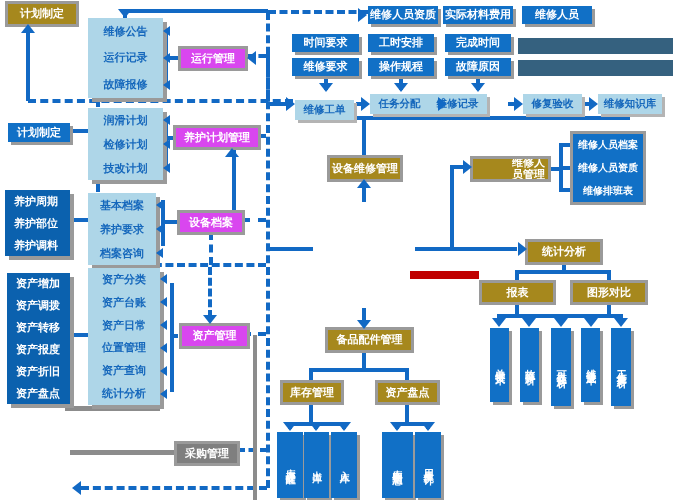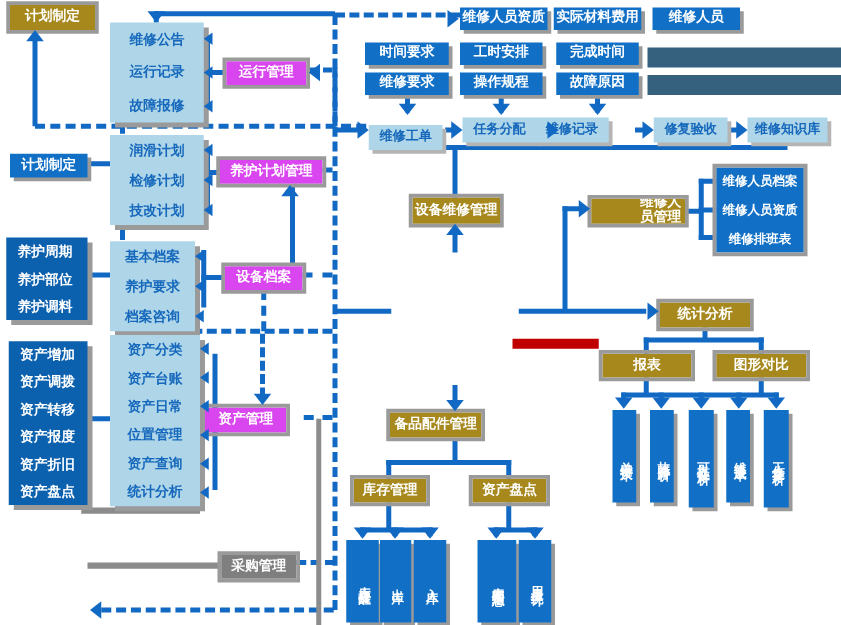--- a/index.html
+++ b/index.html
@@ -158,27 +158,27 @@
     <div class="arr" style="border-width: 9px 7px 0px; border-style: solid; border-color: rgb(18, 105, 196) transparent transparent; left: 309px; top: 422px;"></div>
     <div class="arr" style="border-width: 9px 7px 0px; border-style: solid; border-color: rgb(18, 105, 196) transparent transparent; left: 337px; top: 422px;"></div>
     <div class="arr" style="border-width: 9px 7px 0px; border-style: solid; border-color: rgb(18, 105, 196) transparent transparent; left: 390px; top: 422px;"></div>
     <div class="arr" style="border-width: 9px 7px 0px; border-style: solid; border-color: rgb(18, 105, 196) transparent transparent; left: 421px; top: 422px;"></div>
     <div class="node layer kind-gold" style="left: 8px; top: 4px; width: 68px; height: 20px;">计划制定</div>
     <div class="node layer kind-gold" style="left: 330px; top: 158px; width: 70px; height: 21px;">设备维修管理</div>
     <div class="node layer kind-gold" style="left: 473px; top: 159px; width: 75px; height: 20px; padding-left: 36px;">维修人员管理</div>
     <div class="node layer kind-gold" style="left: 528px; top: 242px; width: 72px; height: 20px;">统计分析</div>
     <div class="node layer kind-gold" style="left: 573px; top: 283px; width: 72px; height: 19px;">图形对比</div>
     <div class="node layer kind-gold" style="left: 482px; top: 283px; width: 71px; height: 19px;">报表</div>
-    <div class="node layer kind-gold" style="left: 312px; top: 330px; width: 73px; height: 20px;">备品配件管理</div>
+    <div class="node layer kind-gold" style="left: 328px; top: 330px; width: 83px; height: 20px;">备品配件管理</div>
     <div class="node layer kind-gold" style="left: 283px; top: 383px; width: 58px; height: 19px;">库存管理</div>
     <div class="node layer kind-gold" style="left: 378px; top: 383px; width: 59px; height: 19px;">资产盘点</div>
     <div class="node layer kind-green" style="left: 181px; top: 49px; width: 64px; height: 19px;">运行管理</div>
     <div class="node layer kind-green" style="left: 176px; top: 128px; width: 82px; height: 19px;">养护计划管理</div>
     <div class="node layer kind-green" style="left: 180px; top: 213px; width: 62px; height: 19px;">设备档案</div>
-    <div class="node layer kind-green" style="left: 164px; top: 326px; width: 65px; height: 20px; text-align: center;">资产管理</div>
+    <div class="node layer kind-green" style="left: 182px; top: 326px; width: 65px; height: 20px; text-align: center;">资产管理</div>
     <div class="node layer kind-blue" style="left: 8px; top: 123px; width: 62px; height: 19px;">计划制定</div>
     <div class="node layer kind-blue" style="left: 368px; top: 6px; width: 70px; height: 18px;">维修人员资质</div>
     <div class="node layer kind-blue" style="left: 443px; top: 6px; width: 70px; height: 18px;">实际材料费用</div>
     <div class="node layer kind-blue" style="left: 522px; top: 6px; width: 70px; height: 18px;">维修人员</div>
     <div class="node layer kind-blue" style="left: 292px; top: 34px; width: 67px; height: 18px;">时间要求</div>
     <div class="node layer kind-blue" style="left: 368px; top: 34px; width: 66px; height: 18px;">工时安排</div>
     <div class="node layer kind-blue" style="left: 445px; top: 34px; width: 66px; height: 18px;">完成时间</div>
     <div class="node layer kind-blue" style="left: 292px; top: 58px; width: 67px; height: 18px;">维修要求</div>
     <div class="node layer kind-blue" style="left: 368px; top: 58px; width: 66px; height: 18px; text-align: right;">操作规程</div>
     <div class="node layer kind-blue" style="left: 445px; top: 58px; width: 66px; height: 18px;">故障原因</div>

